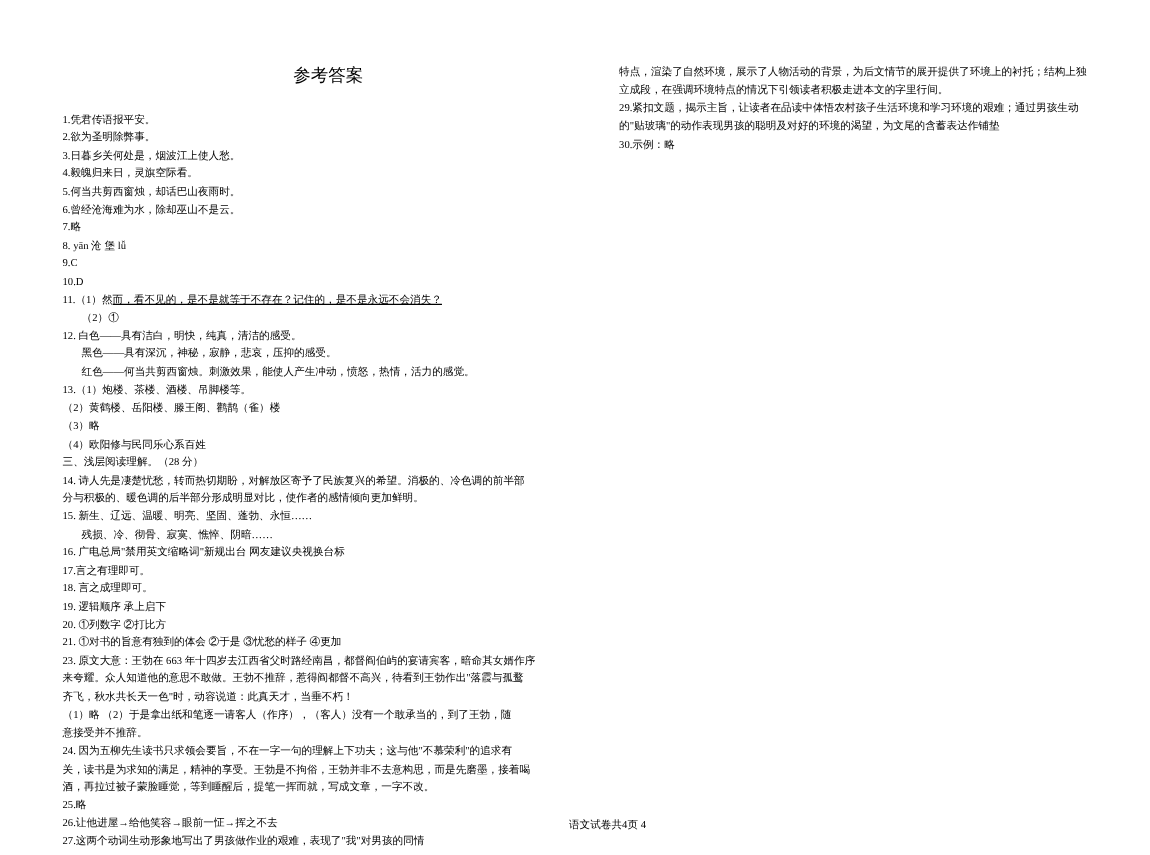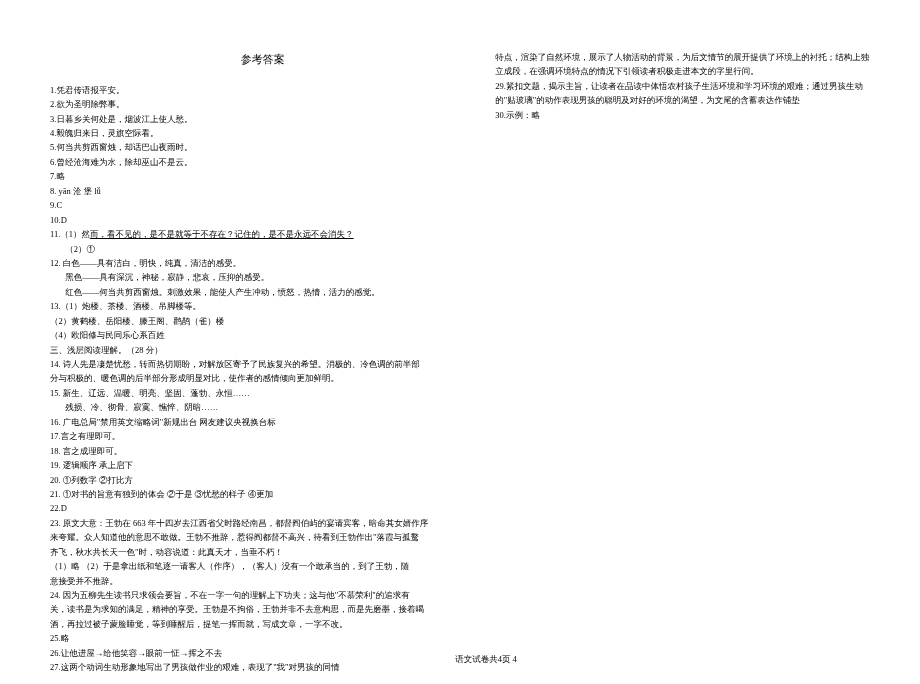--- a/index.html
+++ b/index.html
@@ -28,21 +28,21 @@
     }
     .col-left {
       flex: 1.05;
     }
     .col-right {
       flex: 0.95;
     }
     .title {
       text-align: center;
       margin-bottom: 14px;
-      font-size: 11px;
+      font-size: 14px;
     }
     .line {
       white-space: nowrap;
     }
     .indent {
       padding-left: 1.8em;
     }
     .underline {
       text-decoration: underline;
     }
@@ -73,33 +73,33 @@
         <div class="line">8.  yān     沧    堡    lǚ</div>
         <div class="line">9.C</div>
         <div class="line">10.D</div>
         <div class="line"><span>11.（1）然</span><span class="underline">而，看不见的，是不是就等于不存在？记住的，是不是永远不会消失？</span></div>
         <div class="line indent">（2）①</div>
         <div class="line">12.  白色——具有洁白，明快，纯真，清洁的感受。</div>
         <div class="line indent">黑色——具有深沉，神秘，寂静，悲哀，压抑的感受。</div>
         <div class="line indent">红色——何当共剪西窗烛。刺激效果，能使人产生冲动，愤怒，热情，活力的感觉。</div>
         <div class="line">13.（1）炮楼、茶楼、酒楼、吊脚楼等。</div>
         <div class="line">（2）黄鹤楼、岳阳楼、滕王阁、鹳鹊（雀）楼</div>
+        <div class="line">（3）略</div>
         <div class="line">（4）欧阳修与民同乐心系百姓</div>
         <div class="line">三、浅层阅读理解。（28 分）</div>
         <div class="line">14.  诗人先是凄楚忧愁，转而热切期盼，对解放区寄予了民族复兴的希望。消极的、冷色调的前半部</div>
         <div class="line">分与积极的、暖色调的后半部分形成明显对比，使作者的感情倾向更加鲜明。</div>
         <div class="line">15.  新生、辽远、温暖、明亮、坚固、蓬勃、永恒……</div>
         <div class="line indent">残损、冷、彻骨、寂寞、憔悴、阴暗……</div>
         <div class="line">16.  广电总局"禁用英文缩略词"新规出台  网友建议央视换台标</div>
         <div class="line">17.言之有理即可。</div>
         <div class="line">18.  言之成理即可。</div>
         <div class="line">19.  逻辑顺序        承上启下</div>
         <div class="line">20.  ①列数字    ②打比方</div>
         <div class="line">21.  ①对书的旨意有独到的体会        ②于是        ③忧愁的样子        ④更加</div>
-        <div class="line">22.D</div>
         <div class="line">23.  原文大意：王勃在 663 年十四岁去江西省父时路经南昌，都督阎伯屿的宴请宾客，暗命其女婿作序</div>
         <div class="line">来夸耀。众人知道他的意思不敢做。王勃不推辞，惹得阎都督不高兴，待看到王勃作出"落霞与孤鹜</div>
         <div class="line">齐飞，秋水共长天一色"时，动容说道：此真天才，当垂不朽！</div>
         <div class="line">（1）略        （2）于是拿出纸和笔逐一请客人（作序），（客人）没有一个敢承当的，到了王勃，随</div>
         <div class="line">意接受并不推辞。</div>
         <div class="line">24.  因为五柳先生读书只求领会要旨，不在一字一句的理解上下功夫；这与他"不慕荣利"的追求有</div>
         <div class="line">关，读书是为求知的满足，精神的享受。王勃是不拘俗，王勃并非不去意构思，而是先磨墨，接着喝</div>
         <div class="line">酒，再拉过被子蒙脸睡觉，等到睡醒后，提笔一挥而就，写成文章，一字不改。</div>
         <div class="line">25.略</div>
         <div class="line">26.让他进屋→给他笑容→眼前一怔→挥之不去</div>

